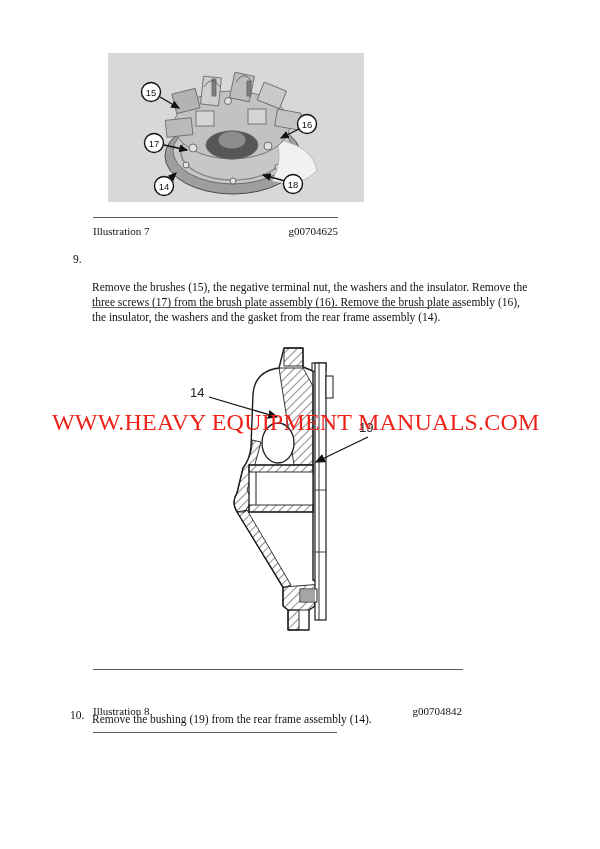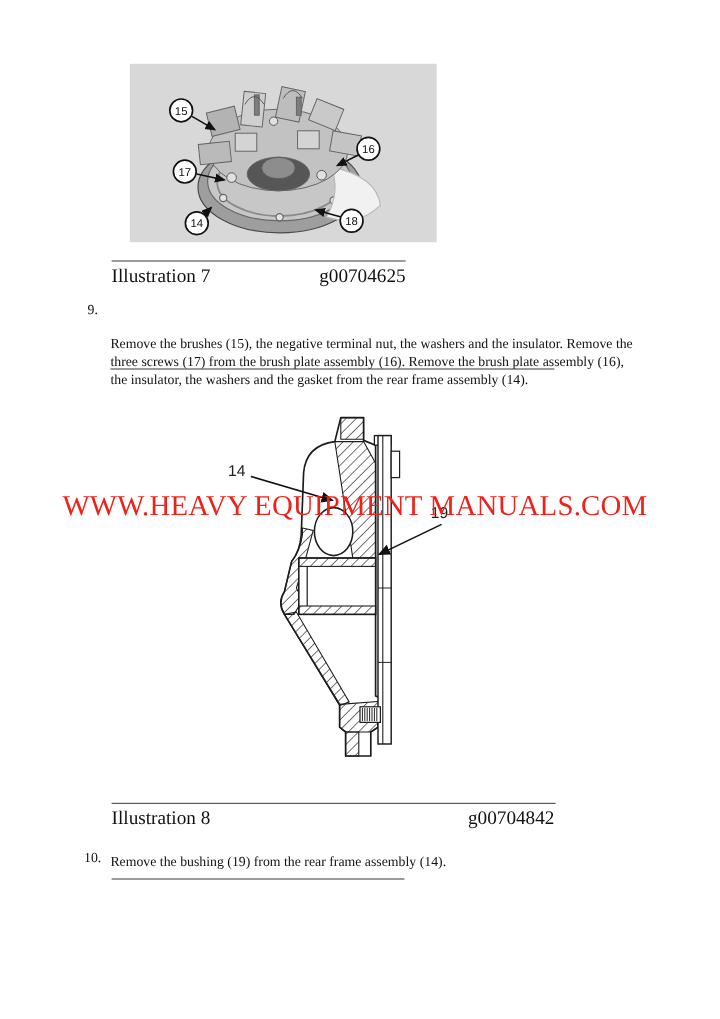--- a/index.html
+++ b/index.html
@@ -4,21 +4,21 @@
 <style>
   html,body{margin:0;padding:0;background:#ffffff;}
   .page{
     position:relative;width:600px;height:849px;background:#ffffff;overflow:hidden;
     font-family:"Liberation Serif", serif;color:#1a1a1a;
   }
   .abs{position:absolute;padding-left:16px;}
   .rule{position:absolute;height:0;border-top:1px solid #5a5a5a;}
   .caption-row{
     position:absolute;display:flex;justify-content:space-between;
-    font-size:16px;line-height:14px;color:#111;
+    font-size:11px;line-height:14px;color:#111;
   }
   .step{position:absolute;font-size:11.5px;line-height:15px;color:#111;margin-top:28px;}
   .step-num{position:absolute;font-size:11.5px;line-height:15px;color:#111;}
   .watermark{
     position:absolute;left:52px;top:409px;white-space:nowrap;
     font-family:Liberation Serif, serif;font-size:24px;line-height:26px;
     letter-spacing:0.2px;z-index:30;
   }
   figure{margin:0;padding:0;}
   svg text.callout-num{font-family:"Liberation Sans", sans-serif;font-size:9.5px;fill:#111;}
@@ -171,21 +171,21 @@
       <g>
         <text class="draw-label" x="283" y="92">19</text>
         <line x1="292" y1="97" x2="240" y2="122" stroke="#111" stroke-width="1.3" marker-end="url(#ah2)"></line>
       </g>
     </svg>
   </figure>
 
   <div class="watermark" style="color:#ee221a;">WWW.HEAVY EQUIPMENT MANUALS.COM</div>
 
   <div class="rule" style="left:93px;top:669px;width:370px;"></div>
-  <div class="caption-row" style="left:93px;top:676px;width:369px;">
+  <div class="caption-row" style="left:93px;top:704px;width:369px;">
     <span>Illustration 8</span>
     <span>g00704842</span>
   </div>
 
   <span class="step-num" style="left:70px;top:708px;">10.</span>
   <div class="step" style="left:92px;top:684px;width:440px;">Remove the bushing (19) from the rear frame assembly (14).</div>
   <div class="rule" style="left:93px;top:732px;width:244px;"></div>
 
 </div>
 

